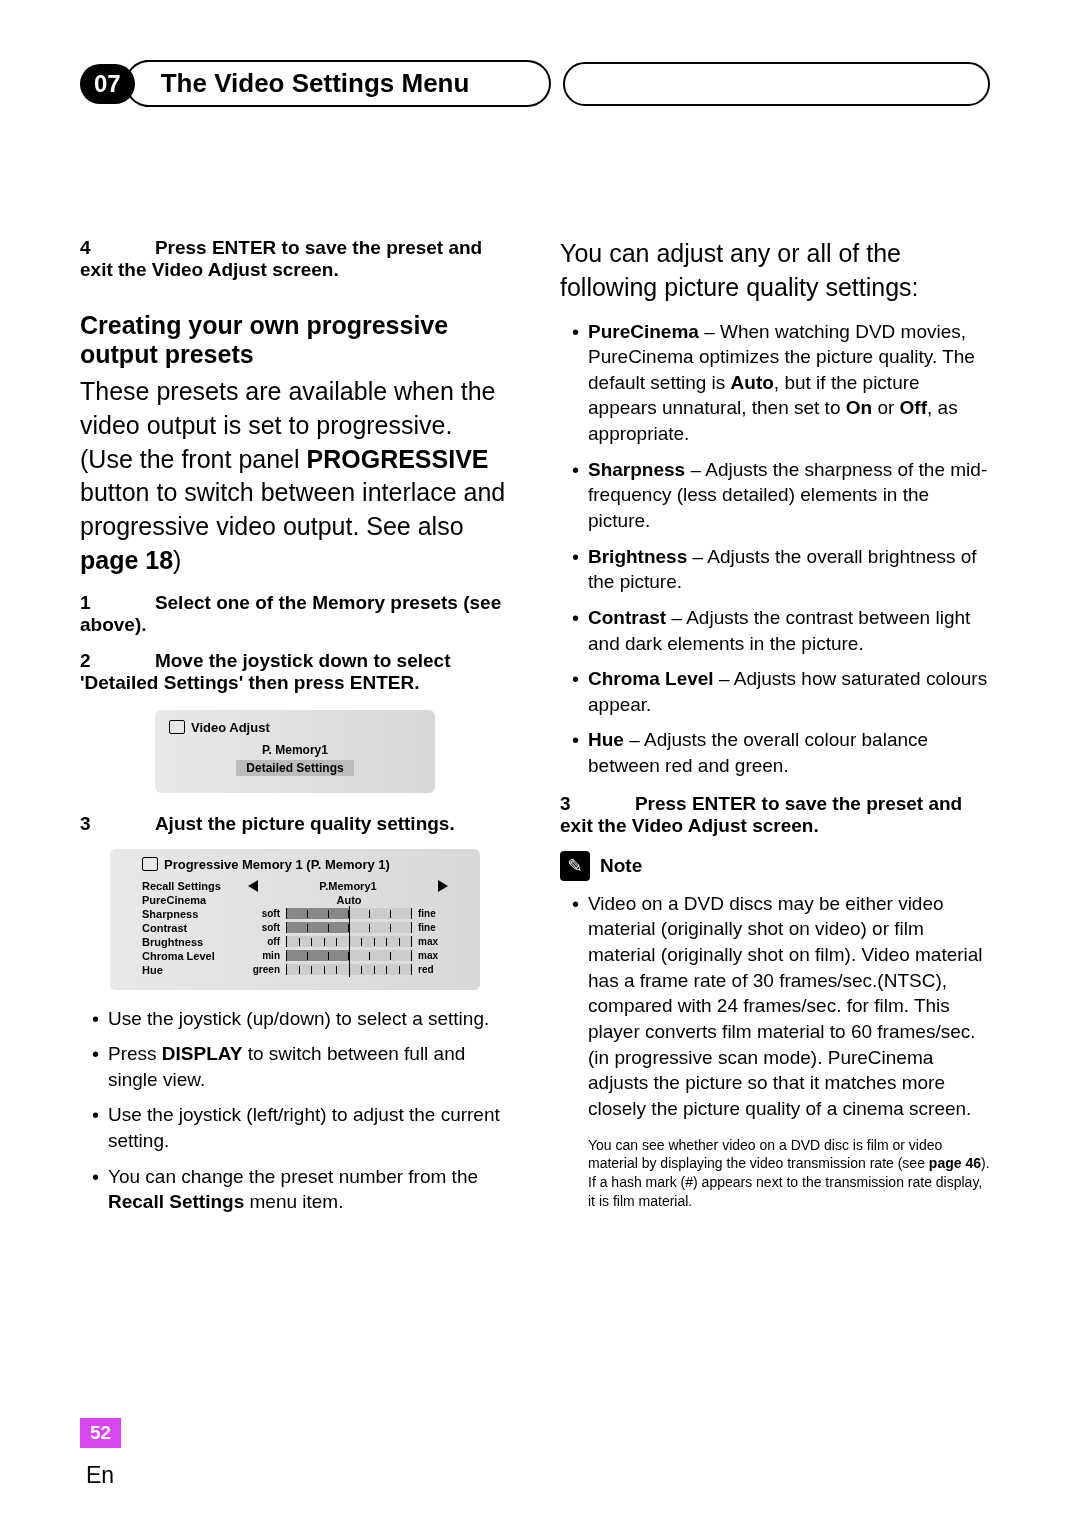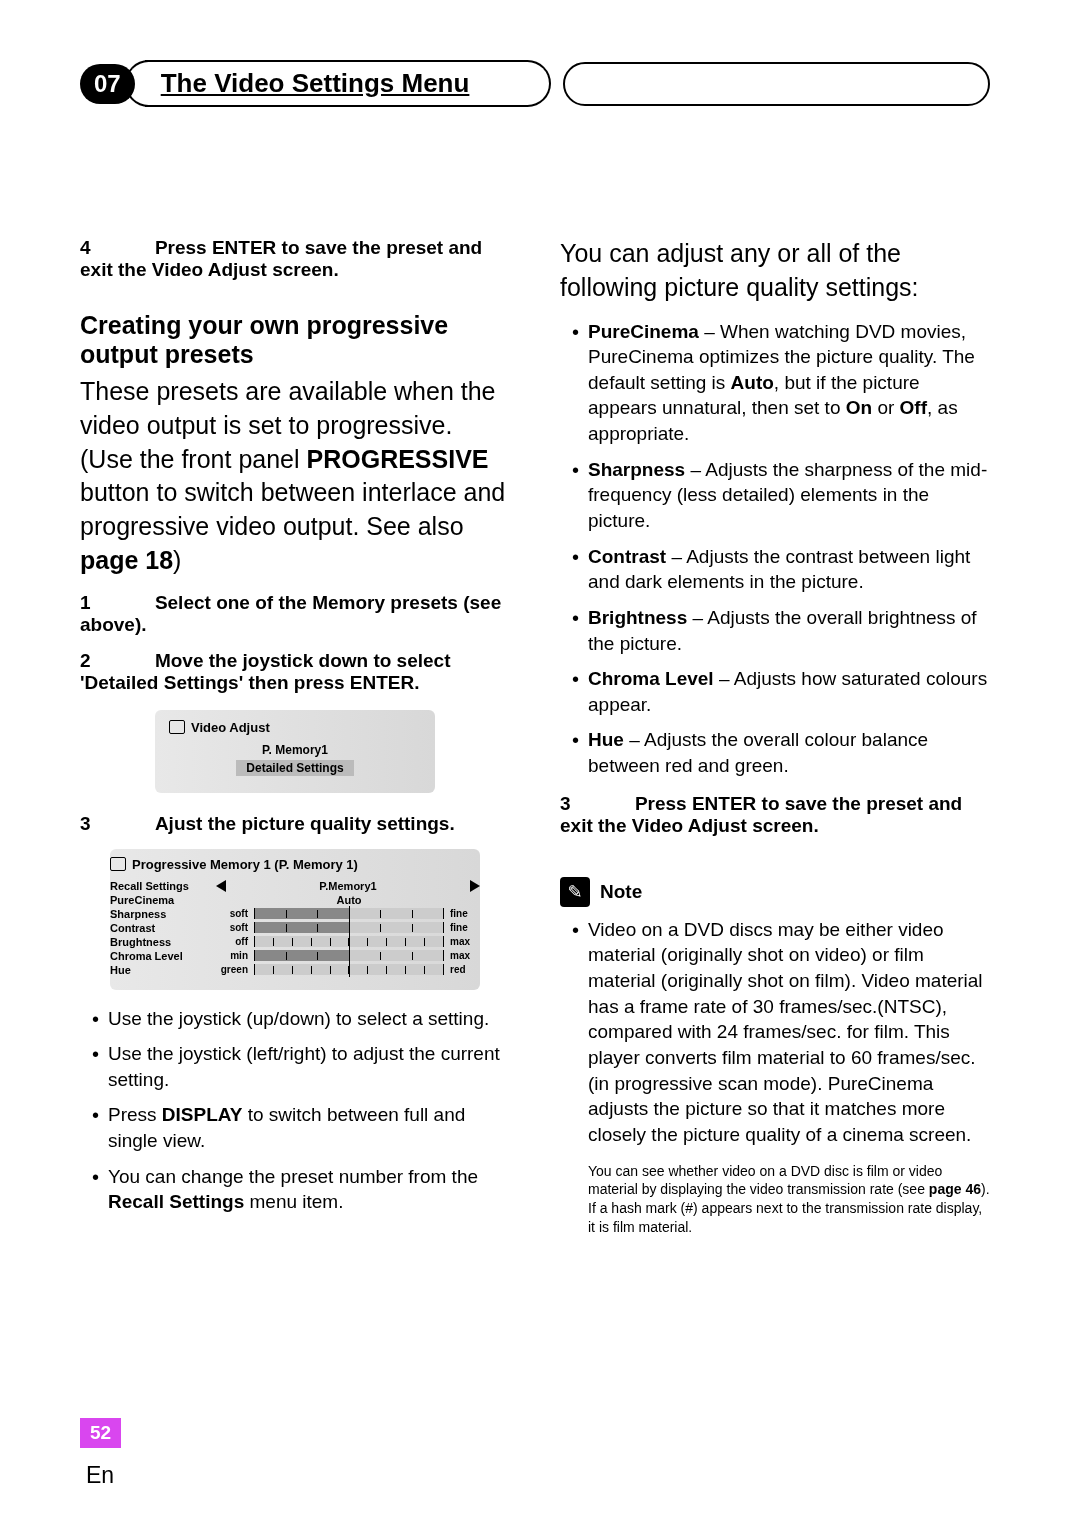--- a/index.html
+++ b/index.html
@@ -27,21 +27,20 @@
       border-radius: 20px;
       padding: 6px 14px;
       font-weight: bold;
       font-size: 24px;
     }
     .chapter-title-wrap {
       flex: 1;
       display: flex;
       align-items: center;
       gap: 12px;
-      text-decoration: underline;
     }
     .chapter-title {
       border: 2px solid #000;
       border-radius: 24px;
       padding: 6px 80px 6px 16px;
       font-weight: bold;
       font-size: 26px;
       border-left: none;
       border-top-left-radius: 0;
       border-bottom-left-radius: 0;
@@ -132,21 +131,21 @@
     .osd-hilite {
       background: #bbb;
       display: inline-block;
       padding: 1px 10px;
       font-weight: bold;
       font-size: 12px;
     }
     .osd-box2 {
       background: linear-gradient(to right, #e8e8e8, #d8d8d8);
       border-radius: 6px;
-      padding: 8px 0 12px;
+      padding: 8px 32px 12px;
       width: 370px;
       margin: 10px auto 16px;
       font-size: 11px;
     }
     .osd-row {
       display: flex;
       align-items: center;
       margin: 2px 0;
       gap: 6px;
     }
@@ -231,21 +230,21 @@
     ul.bullets li::before {
       content: "•";
       position: absolute;
       left: 12px;
       font-size: 20px;
     }
     .note-row {
       display: flex;
       align-items: center;
       gap: 10px;
-      margin-top: 40px;
+      margin-top: 14px;
       margin-bottom: 10px;
     }
     .note-icon {
       width: 30px;
       height: 30px;
       background: #000;
       border-radius: 4px;
       position: relative;
       display: flex;
       align-items: center;
@@ -448,36 +447,36 @@
               <span></span>
               <span></span>
             </div>
           </div>
         <div class="osd-right-label">red</div>
       </div>
     </div>
 
     <ul class="bullets">
       <li>Use the joystick (up/down) to select a setting.</li>
+      <li><span>Press </span><span class="bold">DISPLAY</span><span> to switch between full and single view.</span></li>
       <li>Use the joystick (left/right) to adjust the current setting.</li>
-      <li><span>Press </span><span class="bold">DISPLAY</span><span> to switch between full and single view.</span></li>
       <li><span>You can change the preset number from the </span><span class="bold">Recall Settings</span><span> menu item.</span></li>
     </ul>
   </div>
 
   <div class="right-col">
     <p class="body-text">You can adjust any or all of the following picture quality settings:</p>
 
     <ul class="bullets">
       <li>
         <span class="bold">PureCinema</span><span> – When watching DVD movies, PureCinema optimizes the picture quality. The default setting is </span><span class="bold">Auto</span><span>, but if the picture appears unnatural, then set to </span><span class="bold">On</span><span> or </span><span class="bold">Off</span><span>, as appropriate.</span>
       </li>
       <li><span class="bold">Sharpness</span><span> – Adjusts the sharpness of the mid-frequency (less detailed) elements in the picture.</span></li>
+      <li><span class="bold">Brightness</span><span> – Adjusts the overall brightness of the picture.</span></li>
       <li><span class="bold">Contrast</span><span> – Adjusts the contrast between light and dark elements in the picture.</span></li>
-      <li><span class="bold">Brightness</span><span> – Adjusts the overall brightness of the picture.</span></li>
       <li><span class="bold">Chroma Level</span><span> – Adjusts how saturated colours appear.</span></li>
       <li><span class="bold">Hue</span><span> – Adjusts the overall colour balance between red and green.</span></li>
     </ul>
 
     <div class="step">
       <span class="step-num">3</span>
       <span class="step-text">&nbsp;&nbsp;&nbsp;<span>Press ENTER to save the preset and exit the Video Adjust screen.</span></span>
     </div>
 
     <div class="note-row">

